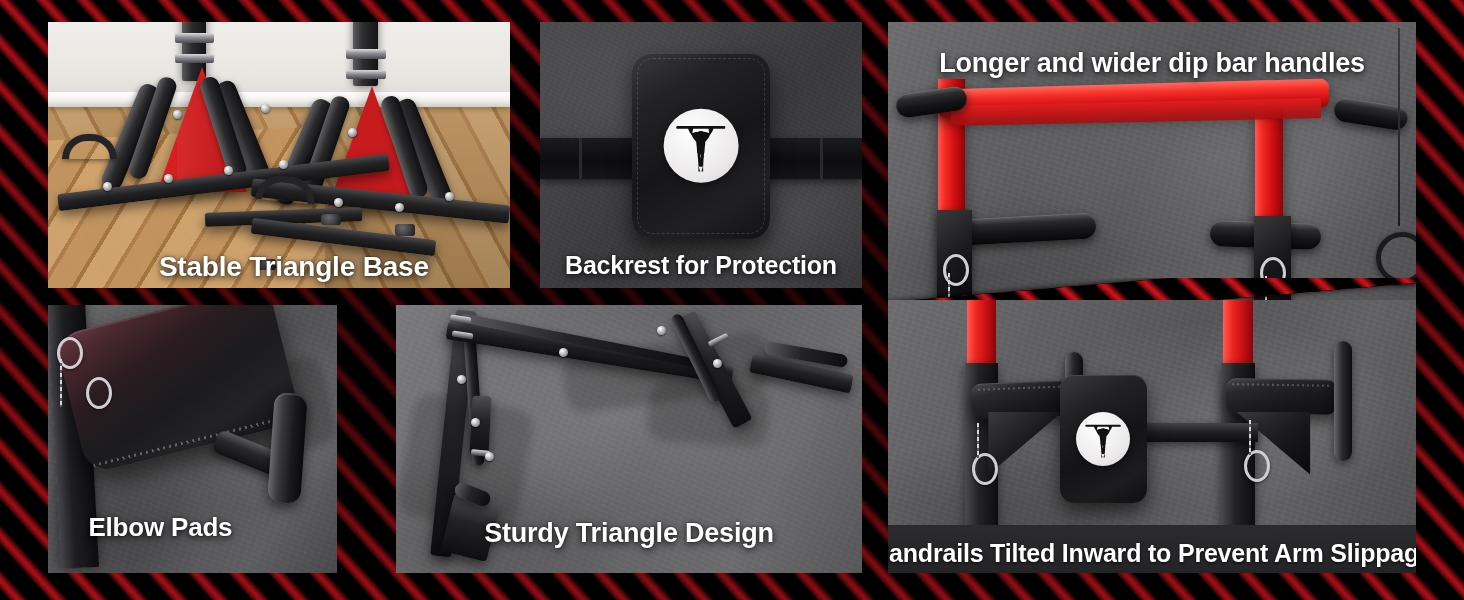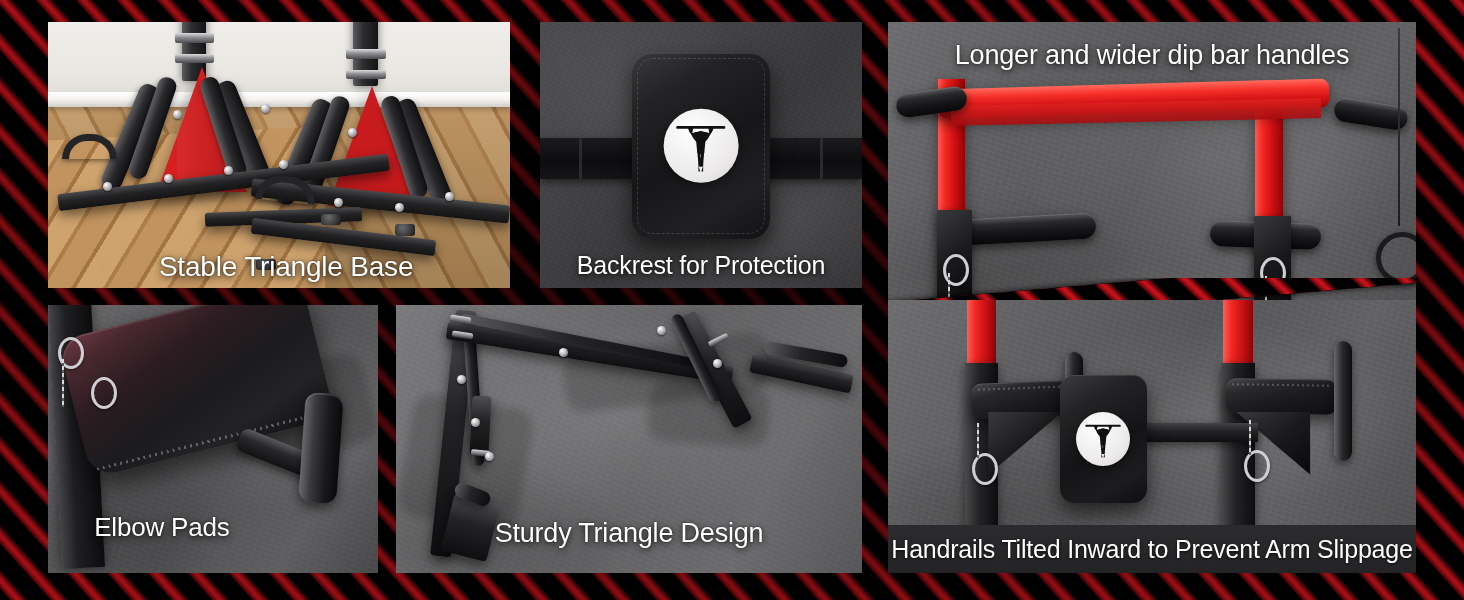--- a/index.html
+++ b/index.html
@@ -39,24 +39,25 @@
       radial-gradient(ellipse 78% 70% at 50% 50%, rgba(0,0,0,.80) 0%, rgba(0,0,0,.55) 45%, rgba(0,0,0,.15) 75%, rgba(0,0,0,0) 100%);
   }
 
   
   .panel{position:absolute;overflow:hidden;}
   .photo{position:absolute;inset:0;overflow:hidden;}
 
   
   .cap{
     position:absolute;color:#fff;
-    font-weight:normal;letter-spacing:-.2px;
+    font-weight:bold;letter-spacing:-.2px;
     text-shadow:0 2px 7px rgba(0,0,0,.85), 0 0 2px rgba(0,0,0,.6);
     white-space:nowrap;
     font-family:"Liberation Sans","DejaVu Sans",sans-serif;
+    margin-top:8px;
   }
 
   
   #p1{left:48px;top:22px;width:462px;height:266px;}
   .wood{
     position:absolute;inset:0;
     background:
       linear-gradient(to bottom, rgba(255,255,255,.06), rgba(0,0,0,.22)),
       repeating-linear-gradient(62deg,
         #c89a62 0px,#c89a62 26px,
@@ -252,21 +253,21 @@
     background:linear-gradient(to bottom,#434346,#222225 45%,#0e0e10);
     box-shadow:0 3px 8px rgba(0,0,0,.5);}
   .capbar{
     position:absolute;left:0;bottom:0;width:100%;height:17.5%;
     background:linear-gradient(to bottom,#2b2b2d,#242426);
     display:flex;align-items:center;justify-content:center;
   }
   .capbar .cap{position:static;font-size:25px;text-shadow:0 1px 3px rgba(0,0,0,.8);}
 
   
-  #p5{left:48px;top:305px;width:330px;height:268px;}
+  #p5{left:48px;top:305px;width:289px;height:268px;}
   .floorcrete{
     position:absolute;inset:0;
     background:
       radial-gradient(ellipse 58% 52% at 68% 40%, rgba(255,255,255,.10), rgba(0,0,0,0) 72%),
       radial-gradient(ellipse 48% 44% at 20% 84%, rgba(0,0,0,.20), rgba(0,0,0,0) 72%),
       linear-gradient(125deg,#6a6a6c 0%,#5e5e60 30%,#545456 56%,#5f5f61 80%,#49494b 100%);
   }
   .floorcrete::after{
     content:"";position:absolute;inset:0;opacity:.26;
     background:

